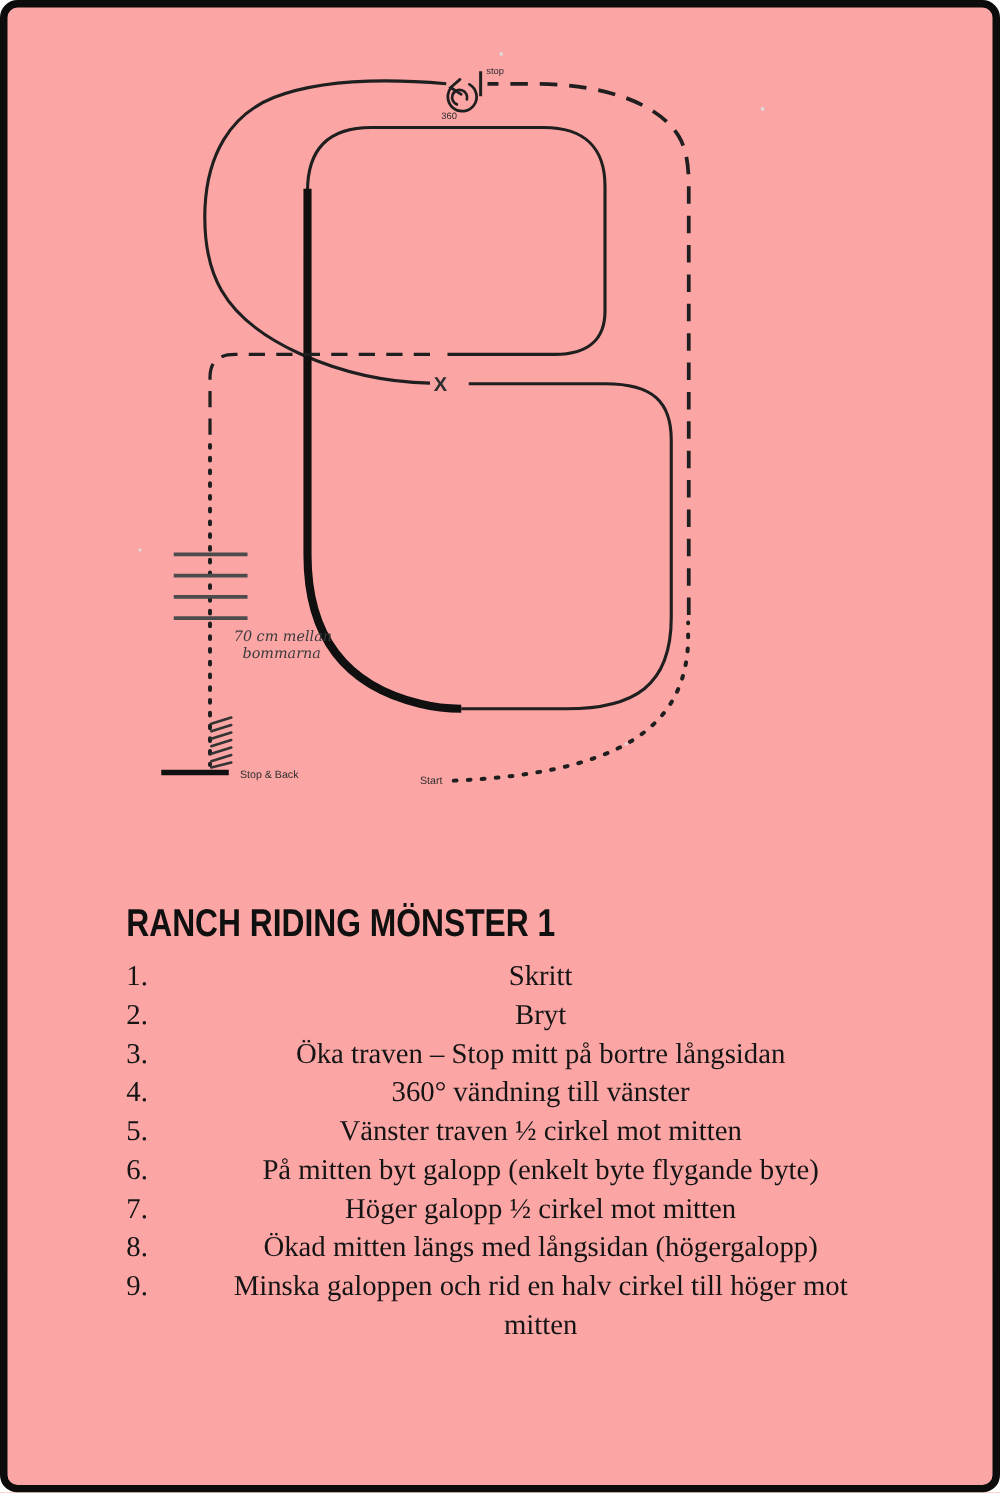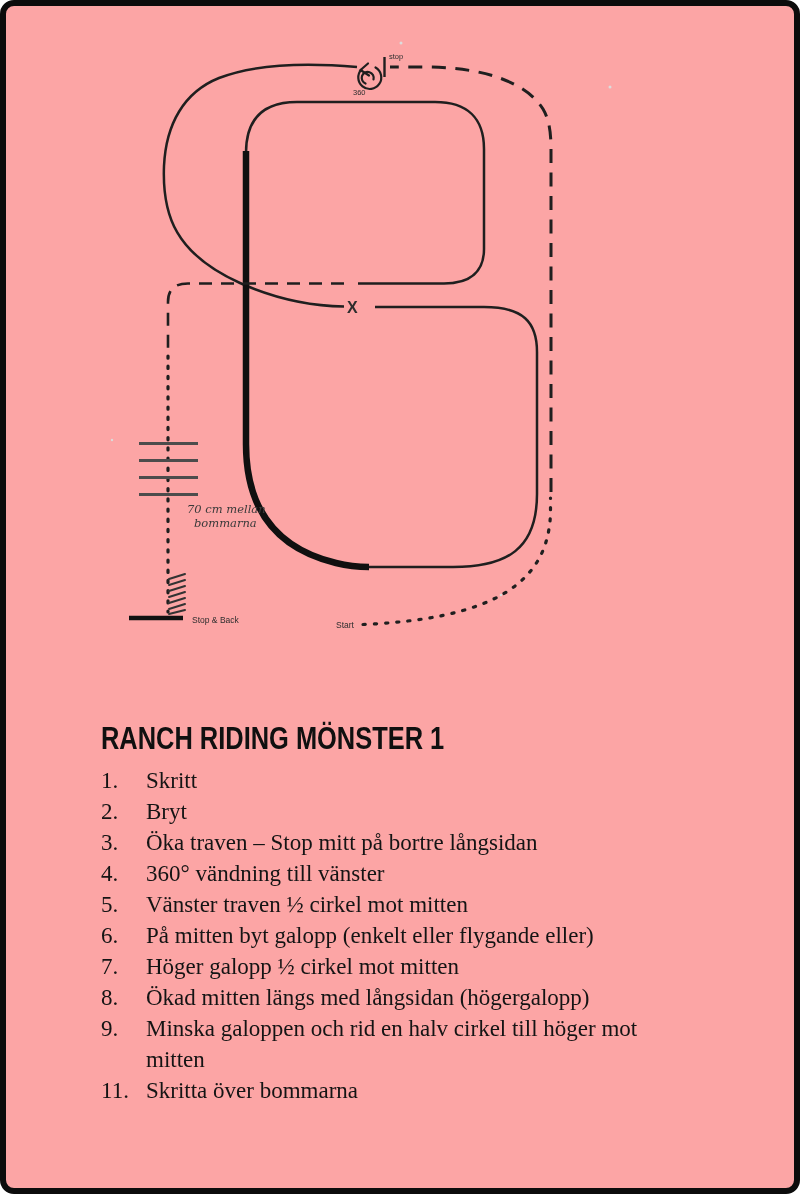--- a/index.html
+++ b/index.html
@@ -33,21 +33,21 @@
     color:#101010;
   }
   ol.instructions{
     list-style:none;margin:0;padding:0;
     font-family:"Liberation Serif",serif;
     font-size:23px;line-height:31px;
     width:618px;
   }
   ol.instructions li{display:flex;}
   ol.instructions .num{flex:0 0 45px;width:45px;}
-  ol.instructions .txt{flex:1;white-space:pre-line;}
+  ol.instructions .txt{flex:1;white-space:pre-line;text-align:center;}
   svg text{font-family:"Liberation Sans",sans-serif;fill:#2e2e2e;}
   svg text.hand{font-family:"DejaVu Serif",serif;font-style:italic;fill:#3a3a3a;}
 </style>
 </head>
 <body>
 
 <div class="page">
 
   <svg class="diagram" width="800" height="660" viewBox="0 0 800 660">
 
@@ -129,35 +129,31 @@
         <li>
           <span class="num">4.</span>
           <span class="txt">360° vändning till vänster</span>
         </li>
         <li>
           <span class="num">5.</span>
           <span class="txt">Vänster traven ½ cirkel mot mitten</span>
         </li>
         <li>
           <span class="num">6.</span>
-          <span class="txt">På mitten byt galopp (enkelt eller flygande eller)</span>
+          <span class="txt">På mitten byt galopp (enkelt byte flygande byte)</span>
         </li>
         <li>
           <span class="num">7.</span>
           <span class="txt">Höger galopp ½ cirkel mot mitten</span>
         </li>
         <li>
           <span class="num">8.</span>
           <span class="txt">Ökad mitten längs med långsidan (högergalopp)</span>
         </li>
         <li>
           <span class="num">9.</span>
           <span class="txt">Minska galoppen och rid en halv cirkel till höger mot
 mitten</span>
         </li>
-        <li>
-          <span class="num">11.</span>
-          <span class="txt">Skritta över bommarna</span>
-        </li>
       </ol>
   </div>
 
 </div>
 
 </body></html>

